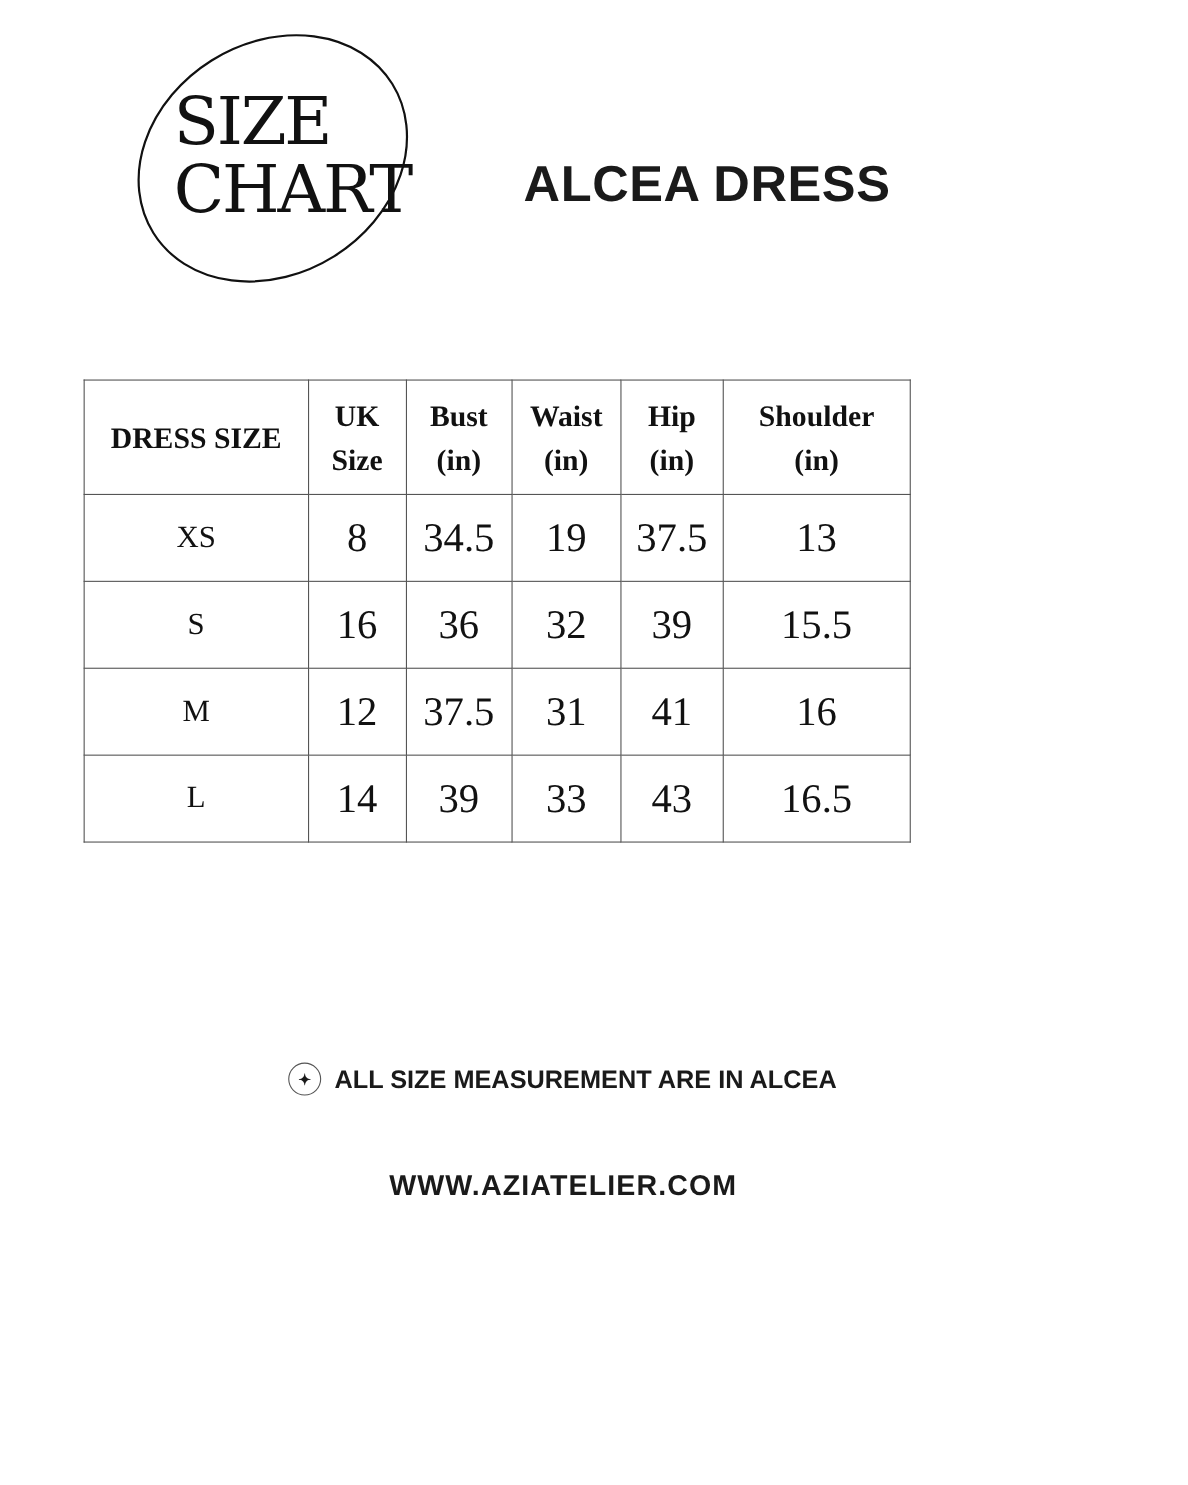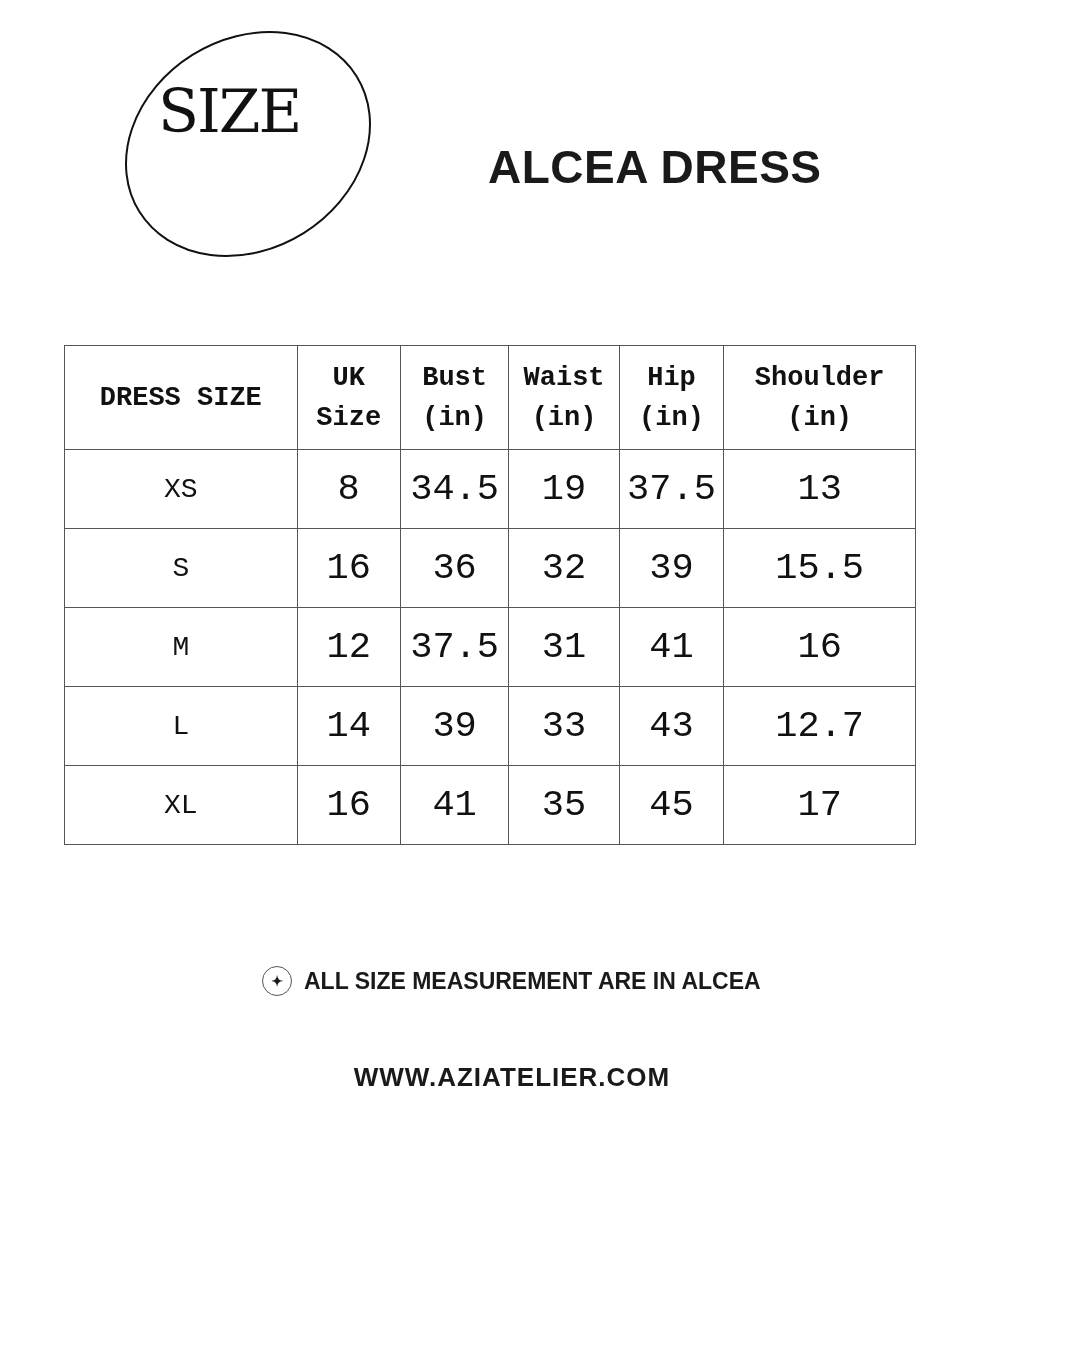--- a/index.html
+++ b/index.html
@@ -1,40 +1,41 @@
 <!DOCTYPE html>
 <html><head>
 <meta charset="utf-8">
 <style>
   html, body { margin:0; padding:0; background:#ffffff; }
   body { width:1080px; height:1350px; position:relative; overflow:hidden; color:#111; }
   .logo { position:absolute; left:112px; top:28px; width:272px; height:232px; }
   .logo svg { position:absolute; left:0; top:0; }
   .logo-text { position:absolute; left:158px; top:80px; font-family:"DejaVu Serif", serif; font-size:60px; line-height:62px; letter-spacing:-2px; color:#111; font-weight:normal; }
   .logo-text div { white-space:nowrap; }
-  .title { position:absolute; left:488px; top:140px; font-family:"Liberation Sans", sans-serif; font-weight:bold; font-size:46px; color:#1a1a1a; letter-spacing:0.5px; }
-  table.size-table { position:absolute; left:64px; top:345px; width:852px; border-collapse:collapse; font-family:Liberation Mono, monospace; }
+  .title { position:absolute; left:476px; top:140px; font-family:"Liberation Sans", sans-serif; font-weight:bold; font-size:46px; color:#1a1a1a; letter-spacing:0.5px; }
+  table.size-table { position:absolute; left:76px; top:345px; width:752px; border-collapse:collapse; font-family:Liberation Serif, serif; }
   table.size-table td, table.size-table th { border:1.5px solid #555; text-align:center; padding:0; }
   table.size-table th { height:103px; font-size:27px; font-weight:bold; line-height:40px; }
   table.size-table td { height:78px; font-size:37px; }
   table.size-table td.size-label { font-size:28px; }
   .note { position:absolute; left:262px; top:966px; display:flex; align-items:center; font-family:"Liberation Sans", sans-serif; font-weight:bold; font-size:23px; color:#1a1a1a; }
   .note .icon { width:28px; height:28px; border:1px solid #555; border-radius:50%; display:flex; align-items:center; justify-content:center; margin-right:12px; font-size:14px; }
   .website { position:absolute; left:0; width:1024px; top:1014px; text-align:center; font-family:"Liberation Sans", sans-serif; font-weight:bold; font-size:26px; color:#1a1a1a; letter-spacing:1px;margin-top:48px; }
 </style>
 </head>
 <body>
 
 <div class="logo">
   <svg width="272" height="232" viewBox="0 0 272 232">
     <ellipse cx="136" cy="116" rx="128" ry="105" transform="rotate(-32 136 116)" fill="none" stroke="#111" stroke-width="2"></ellipse>
   </svg>
 </div>
 <div class="logo-text">
   <div>SIZE</div>
+  <div>CHART</div>
 </div>
 
 <div class="title">ALCEA DRESS</div>
 
 <table class="size-table">
   <colgroup>
     <col style="width:268px">
       <col style="width:112px">
       <col style="width:113px">
       <col style="width:117px">
@@ -75,29 +76,21 @@
       <td>31</td>
       <td>41</td>
       <td>16</td>
     </tr>
     <tr>
       <td class="size-label">L</td>
       <td>14</td>
       <td>39</td>
       <td>33</td>
       <td>43</td>
-      <td>12.7</td>
-    </tr>
-    <tr>
-      <td class="size-label">XL</td>
-      <td>16</td>
-      <td>41</td>
-      <td>35</td>
-      <td>45</td>
-      <td>17</td>
+      <td>16.5</td>
     </tr>
   </tbody>
 </table>
 
 <div class="note">
   <span class="icon">✦</span>
   <span>ALL SIZE MEASUREMENT ARE IN ALCEA</span>
 </div>
 <div class="website">WWW.AZIATELIER.COM</div>
 

